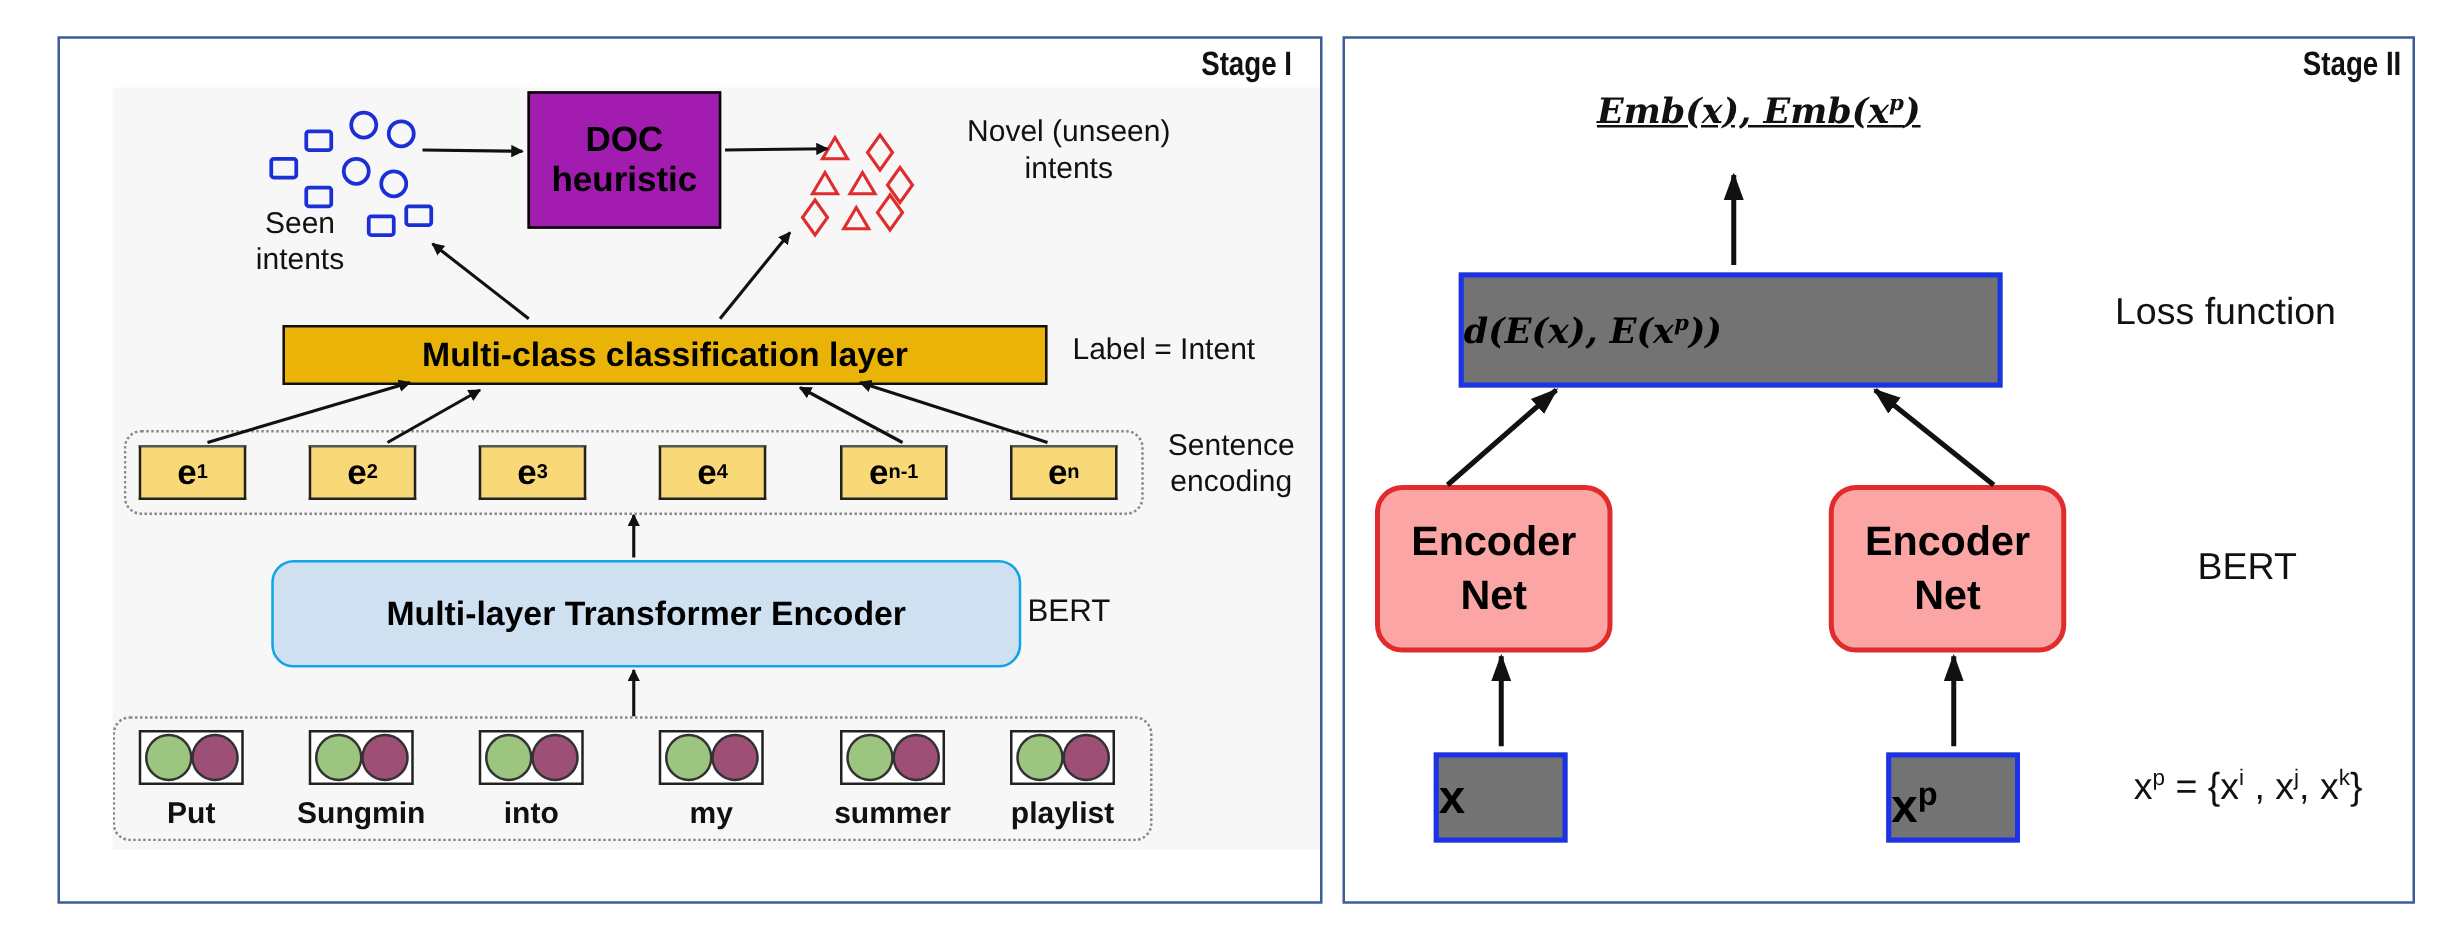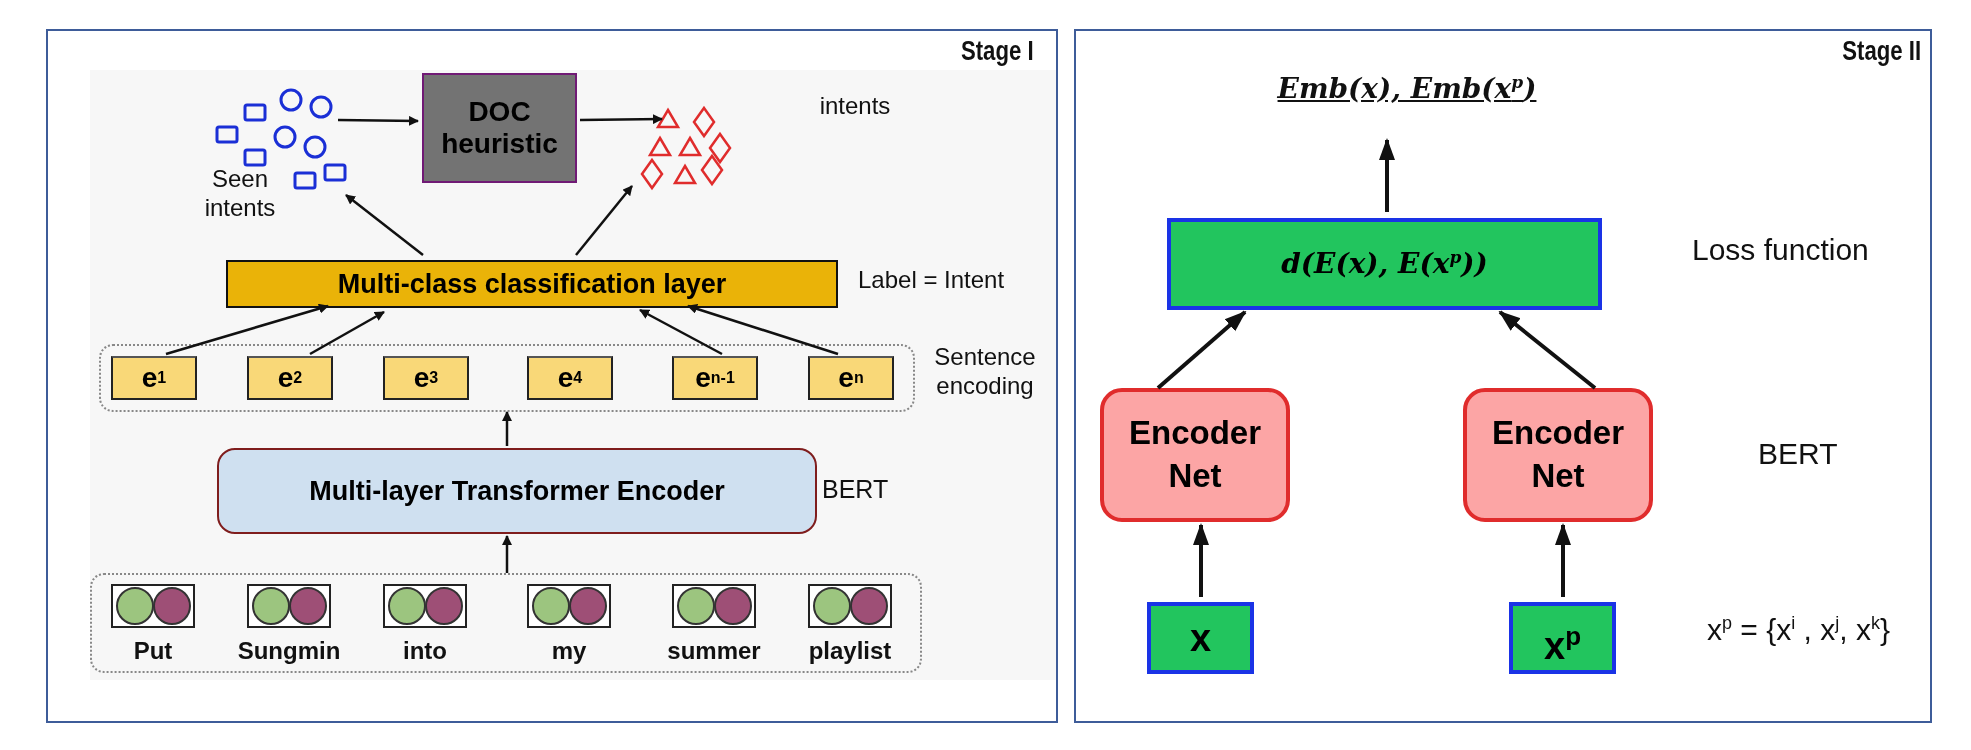--- a/index.html
+++ b/index.html
@@ -2,31 +2,31 @@
 <html><head>
 <meta charset="utf-8">
 <style>
   html,body{margin:0;padding:0;background:#fff;}
   body{width:1971px;height:750px;position:relative;overflow:hidden;font-family:"Liberation Sans",sans-serif;}
   .frame{position:absolute;border:2px solid #3e5c99;background:#fff;box-sizing:border-box;}
   .inner-bg{position:absolute;background:#f7f7f7;}
   .abs{position:absolute;}
   .stage-title{position:absolute;font-family:"Liberation Sans",sans-serif;font-weight:bold;font-size:27px;color:#111;transform:scaleX(0.82);transform-origin:right top;}
   .lbl{position:absolute;font-family:"Liberation Sans",sans-serif;color:#111;text-align:center;line-height:1.2;}
-  .doc-box{position:absolute;border:2px solid #701a75;background:#737373;display:flex;align-items:center;justify-content:center;text-align:center;font-weight:bold;font-size:28px;line-height:1.15;box-sizing:border-box;}
+  .doc-box{position:absolute;border:2px solid #000000;background:#a21caf;display:flex;align-items:center;justify-content:center;text-align:center;font-weight:bold;font-size:28px;line-height:1.15;box-sizing:border-box;}
   .mc-box{position:absolute;border:2px solid #111;background:#eab308;display:flex;align-items:center;justify-content:center;font-weight:bold;font-size:27px;box-sizing:border-box;}
   .dashed{position:absolute;border:2px dotted #888;border-radius:14px;box-sizing:border-box;}
   .enc-cell{position:absolute;width:86px;height:44px;background:#f9d878;border:2px solid #222;border-top-color:#555;box-sizing:border-box;display:flex;align-items:center;justify-content:center;font-weight:bold;font-size:28px;}
   .enc-cell sub{font-size:16px;vertical-align:-8px;}
-  .transformer{position:absolute;background:#cfe0f0;border:2px solid #7f1d1d;border-radius:18px;box-sizing:border-box;display:flex;align-items:center;justify-content:center;font-weight:bold;font-size:27px;}
+  .transformer{position:absolute;background:#cfe0f0;border:2px solid #0ea5e9;border-radius:18px;box-sizing:border-box;display:flex;align-items:center;justify-content:center;font-weight:bold;font-size:27px;}
   .tok{position:absolute;width:84px;height:44px;border:2px solid #222;background:#fff;box-sizing:border-box;}
   .tok .g{position:absolute;left:3px;top:1px;width:38px;height:38px;border-radius:50%;background:#9cc57f;border:2px solid #333;box-sizing:border-box;}
   .tok .p{position:absolute;left:40px;top:1px;width:38px;height:38px;border-radius:50%;background:#9e4f76;border:2px solid #333;box-sizing:border-box;}
   .word{position:absolute;font-weight:bold;font-size:24px;color:#111;text-align:center;width:140px;}
-  .blue-box{position:absolute;border:4px solid #1a33e6;background:#22c55e;box-sizing:border-box;display:flex;align-items:center;justify-content:center;}
+  .blue-box{position:absolute;border:4px solid #1a33e6;background:#737373;box-sizing:border-box;display:flex;align-items:center;justify-content:flex-start;}
   .red-box{position:absolute;border:4px solid #e02c2c;border-radius:22px;background:#fca5a5;box-sizing:border-box;display:flex;align-items:center;justify-content:center;text-align:center;font-weight:bold;font-size:33px;line-height:1.3;}
   .math{font-family:"DejaVu Serif","Liberation Serif",serif;font-style:italic;font-weight:bold;}
   svg.arrows{position:absolute;left:0;top:0;}
 </style>
 </head>
 <body>
 
 <div class="frame" style="left:46px;top:29px;width:1012px;height:694px;"></div>
 <div class="inner-bg" style="left:90px;top:70px;width:966px;height:610px;"></div>
 <div class="stage-title" style="right:937px;top:36px;">Stage I</div>
@@ -62,20 +62,21 @@
     <polygon points="72,8 82,22 72,36 62,22"></polygon>
     <polygon points="28,38 38,55 18,55"></polygon>
     <polygon points="58,38 68,55 48,55"></polygon>
     <polygon points="88,34 98,48 88,62 78,48"></polygon>
     <polygon points="20,60 30,74 20,88 10,74"></polygon>
     <polygon points="53,66 63,83 43,83"></polygon>
     <polygon points="80,56 90,70 80,84 70,70"></polygon>
   </g>
 </svg>
 <div class="lbl" style="left:735px;top:92px;width:240px;font-size:24px;">
+  <div>Novel (unseen)</div>
   <div>intents</div>
 </div>
 
 <div class="mc-box" style="left:226px;top:260px;width:612px;height:48px;">Multi-class classification layer</div>
 <div class="lbl" style="left:858px;top:266px;font-size:24px;text-align:left;">Label = Intent</div>
 
 <div class="dashed" style="left:99px;top:344px;width:816px;height:68px;"></div>
 <div id="enc-row">
     <div class="enc-cell" style="left: 111px; top: 356px;">
       <span>e</span>

